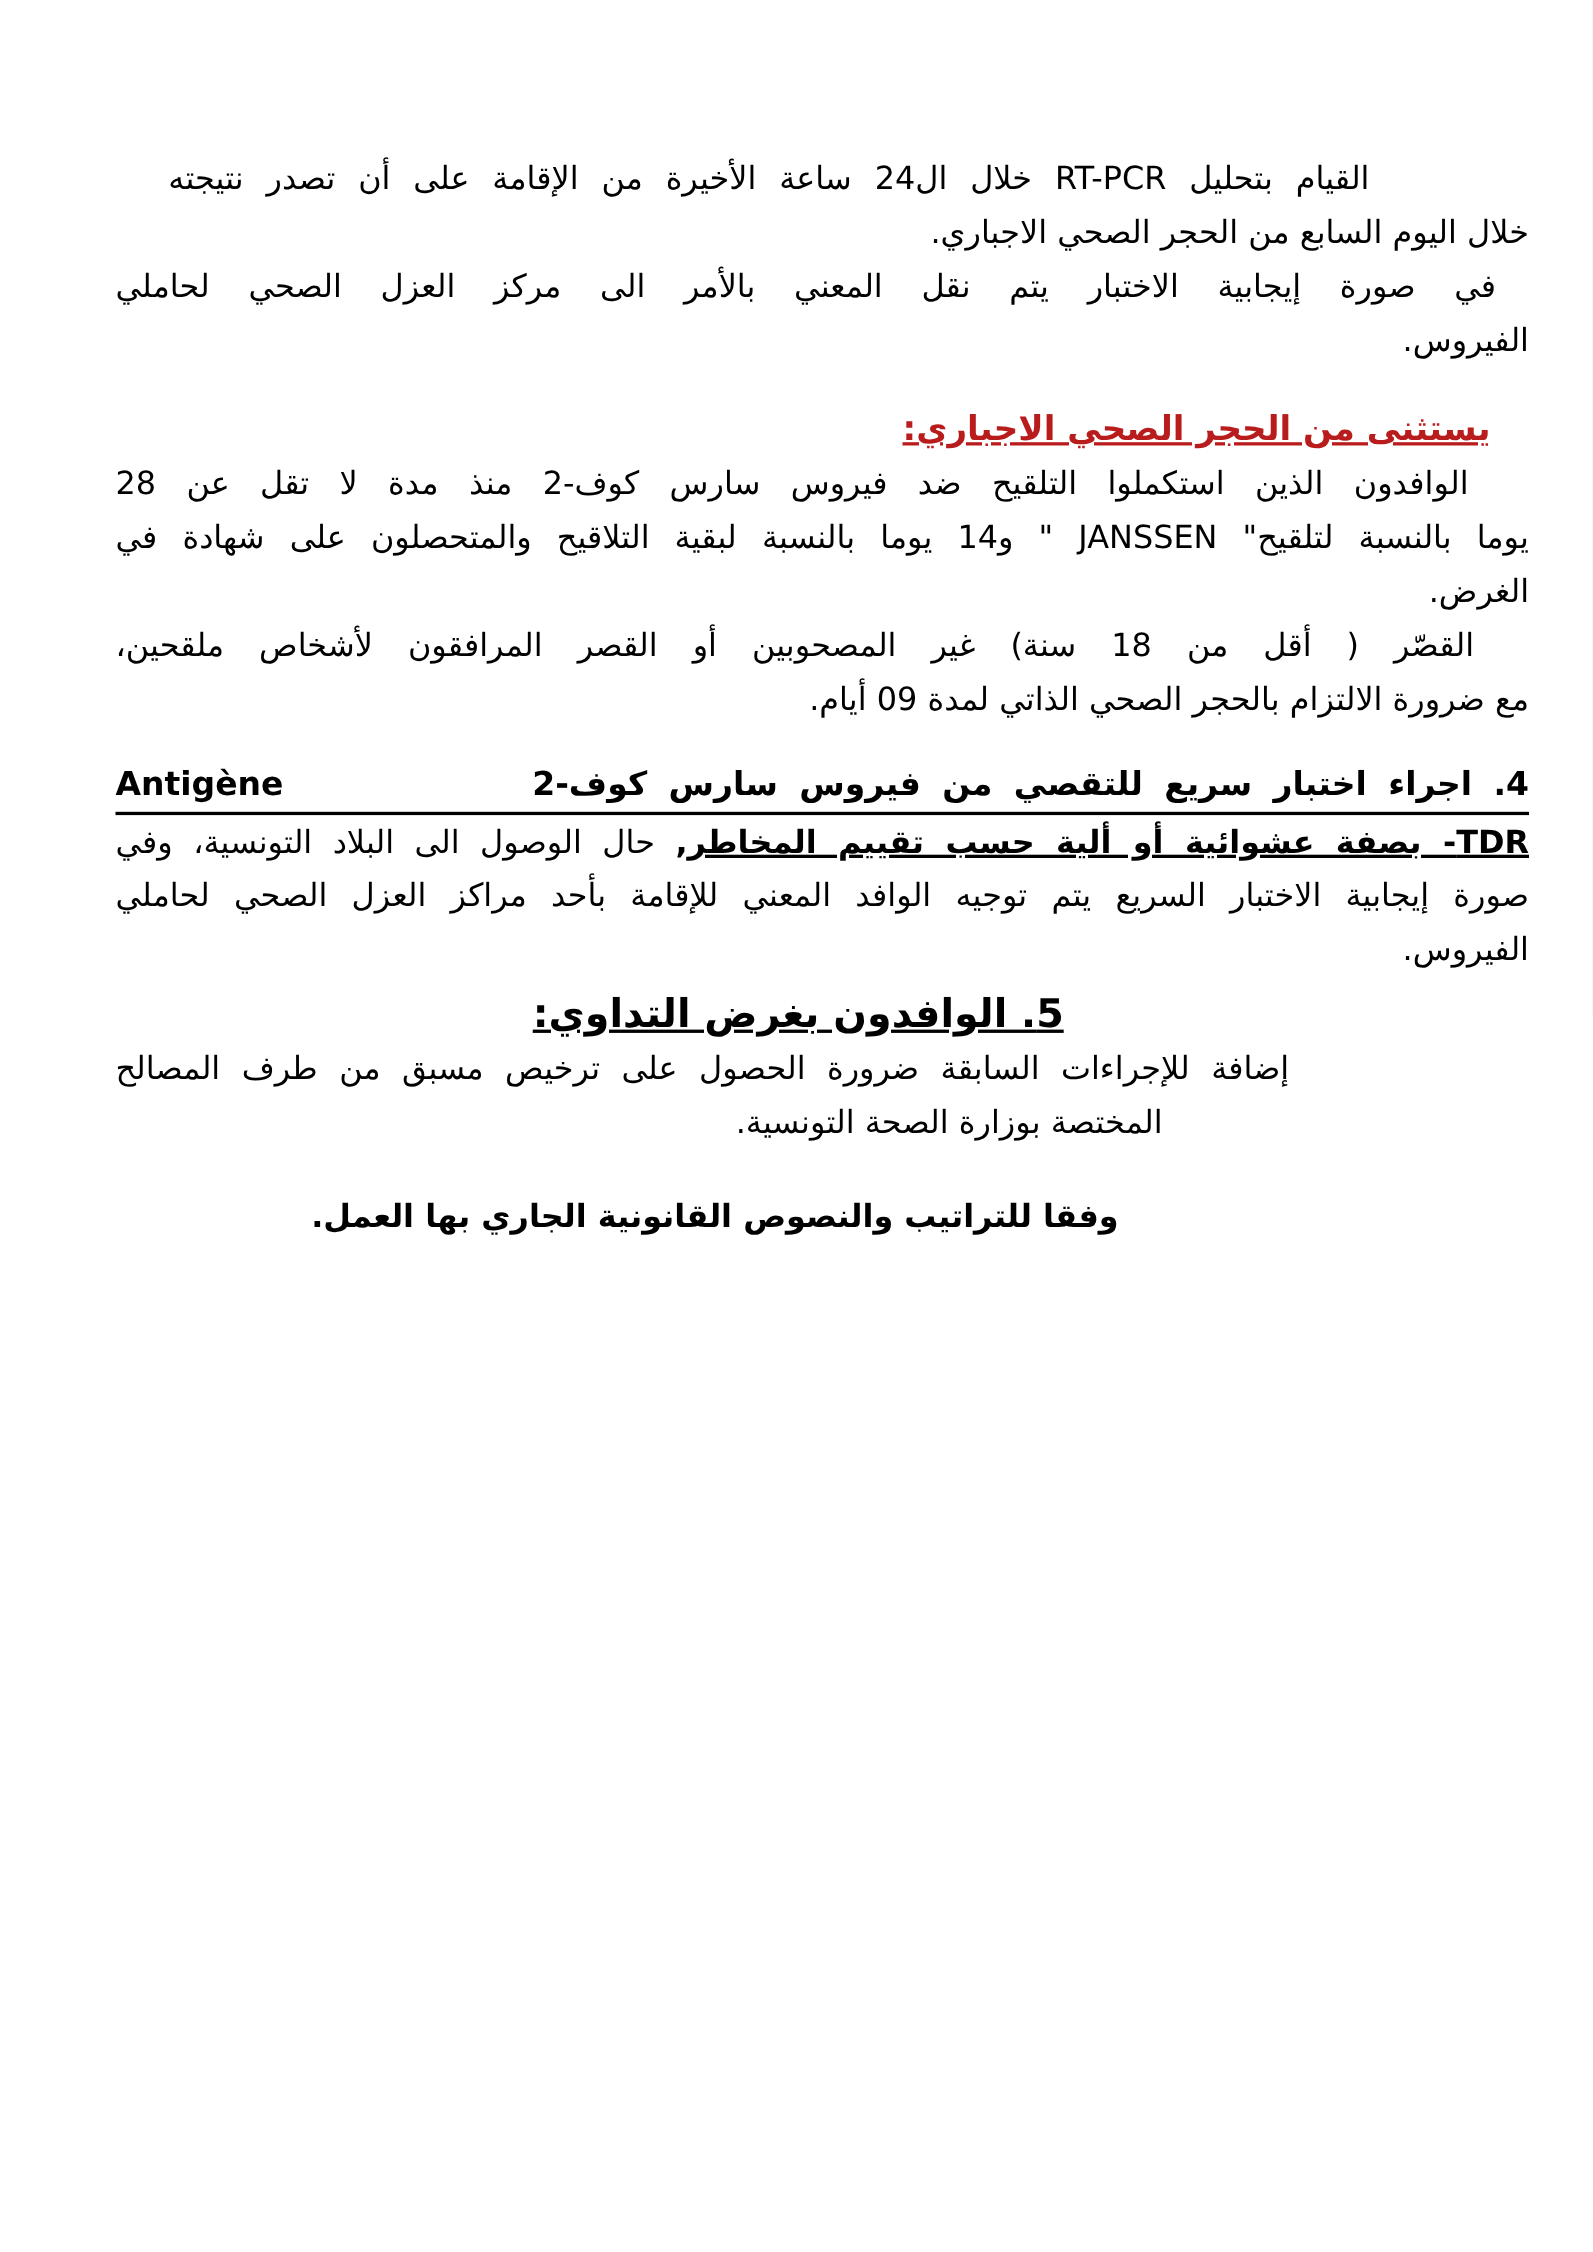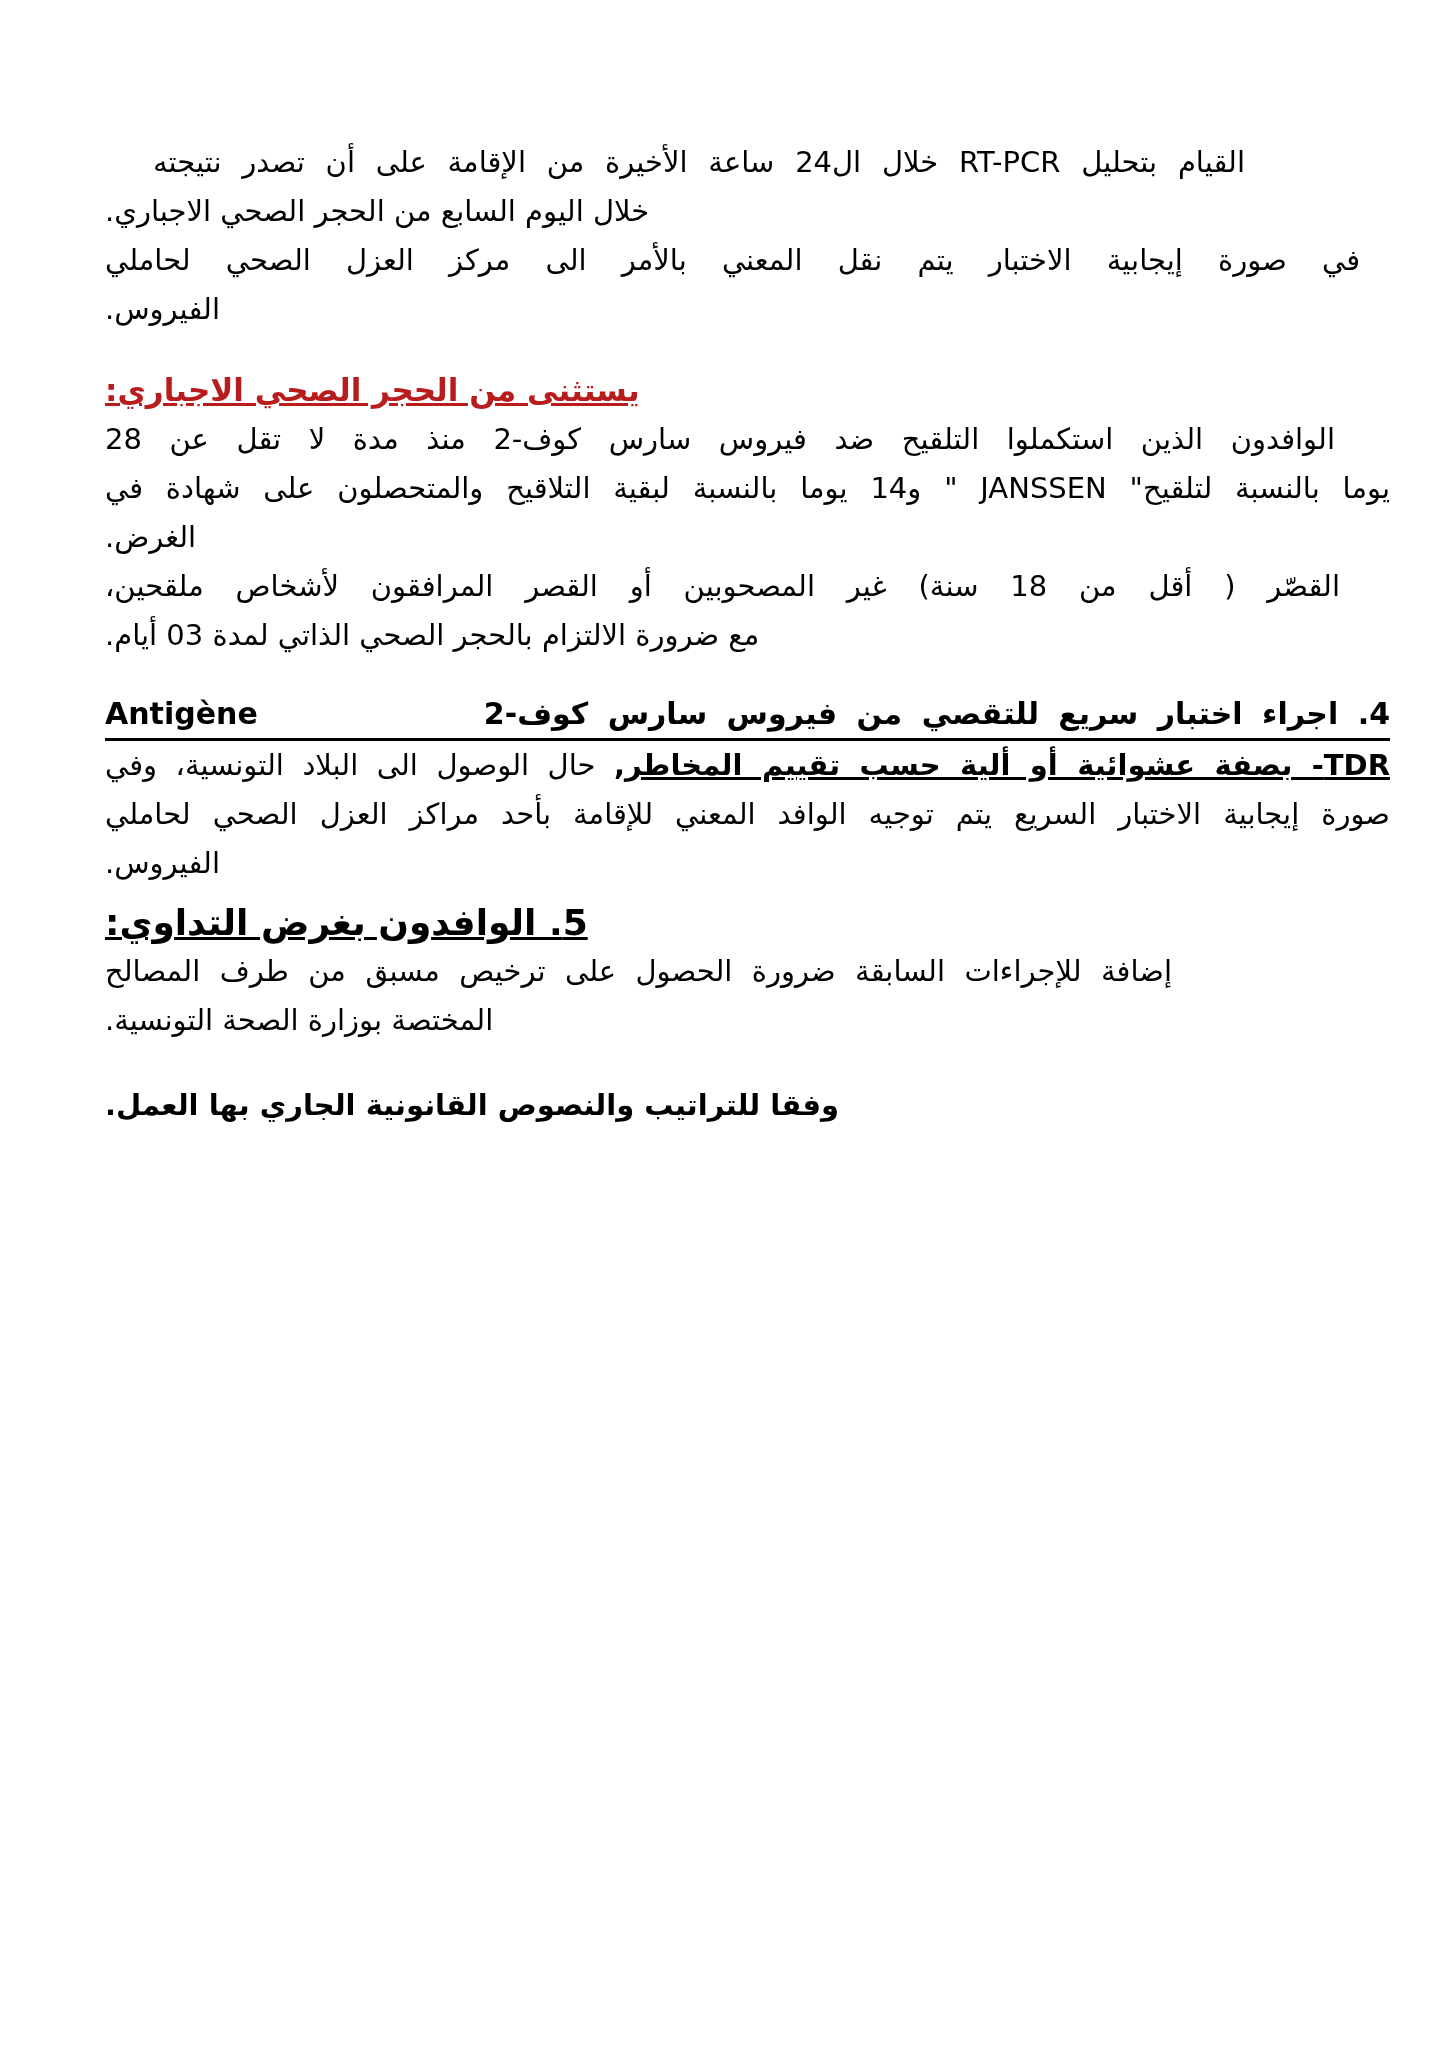--- a/index.html
+++ b/index.html
@@ -20,21 +20,21 @@
     padding-top: 138px;
   }
   .line {
     font-size: 29px;
     line-height: 49px;
     white-space: normal;
   }
   
   .fill { text-align: justify; text-align-last: justify; }
   
-  .start { text-align: left; }
+  .start { text-align: right; }
   .indent145 { padding-right: 145px; margin-left: 48px; }
   .indent55  { padding-right: 55px; }
   .indent50  { padding-right: 50px; }
   .indent30  { padding-right: 30px; }
   .indent218 { padding-right: 218px; }
   .indent333 { padding-right: 333px; }
   .indent373 { padding-right: 373px; }
   .indent423 { padding-right: 423px; }
   .indent35  { padding-right: 35px; }
   .red-heading {
@@ -88,21 +88,21 @@
     <div class="line red-heading start indent35">يستثنى من الحجر الصحي الاجباري:</div>
 
     <div>
       <div class="line fill indent55">الوافدون الذين استكملوا التلقيح ضد فيروس سارس كوف-2 منذ مدة لا تقل عن 28</div>
       <div class="line fill">يوما بالنسبة لتلقيح" JANSSEN " و14 يوما بالنسبة لبقية التلاقيح والمتحصلون على شهادة في</div>
       <div class="line start">الغرض.</div>
     </div>
 
     <div>
       <div class="line fill indent50">القصّر ( أقل من 18 سنة) غير المصحوبين أو القصر المرافقون لأشخاص ملقحين،</div>
-      <div class="line start">مع ضرورة الالتزام بالحجر الصحي الذاتي لمدة 03 أيام.</div>
+      <div class="line start">مع ضرورة الالتزام بالحجر الصحي الذاتي لمدة 09 أيام.</div>
     </div>
 
     <div class="h4-line">
       <span class="ar">4. اجراء اختبار سريع للتقصي من فيروس سارس كوف-2</span>
       <span>Antigène</span>
     </div>
 
     <div>
       <div class="line fill">
         <span class="underline-bold">TDR- بصفة عشوائية أو ألية حسب تقييم المخاطر,</span>

